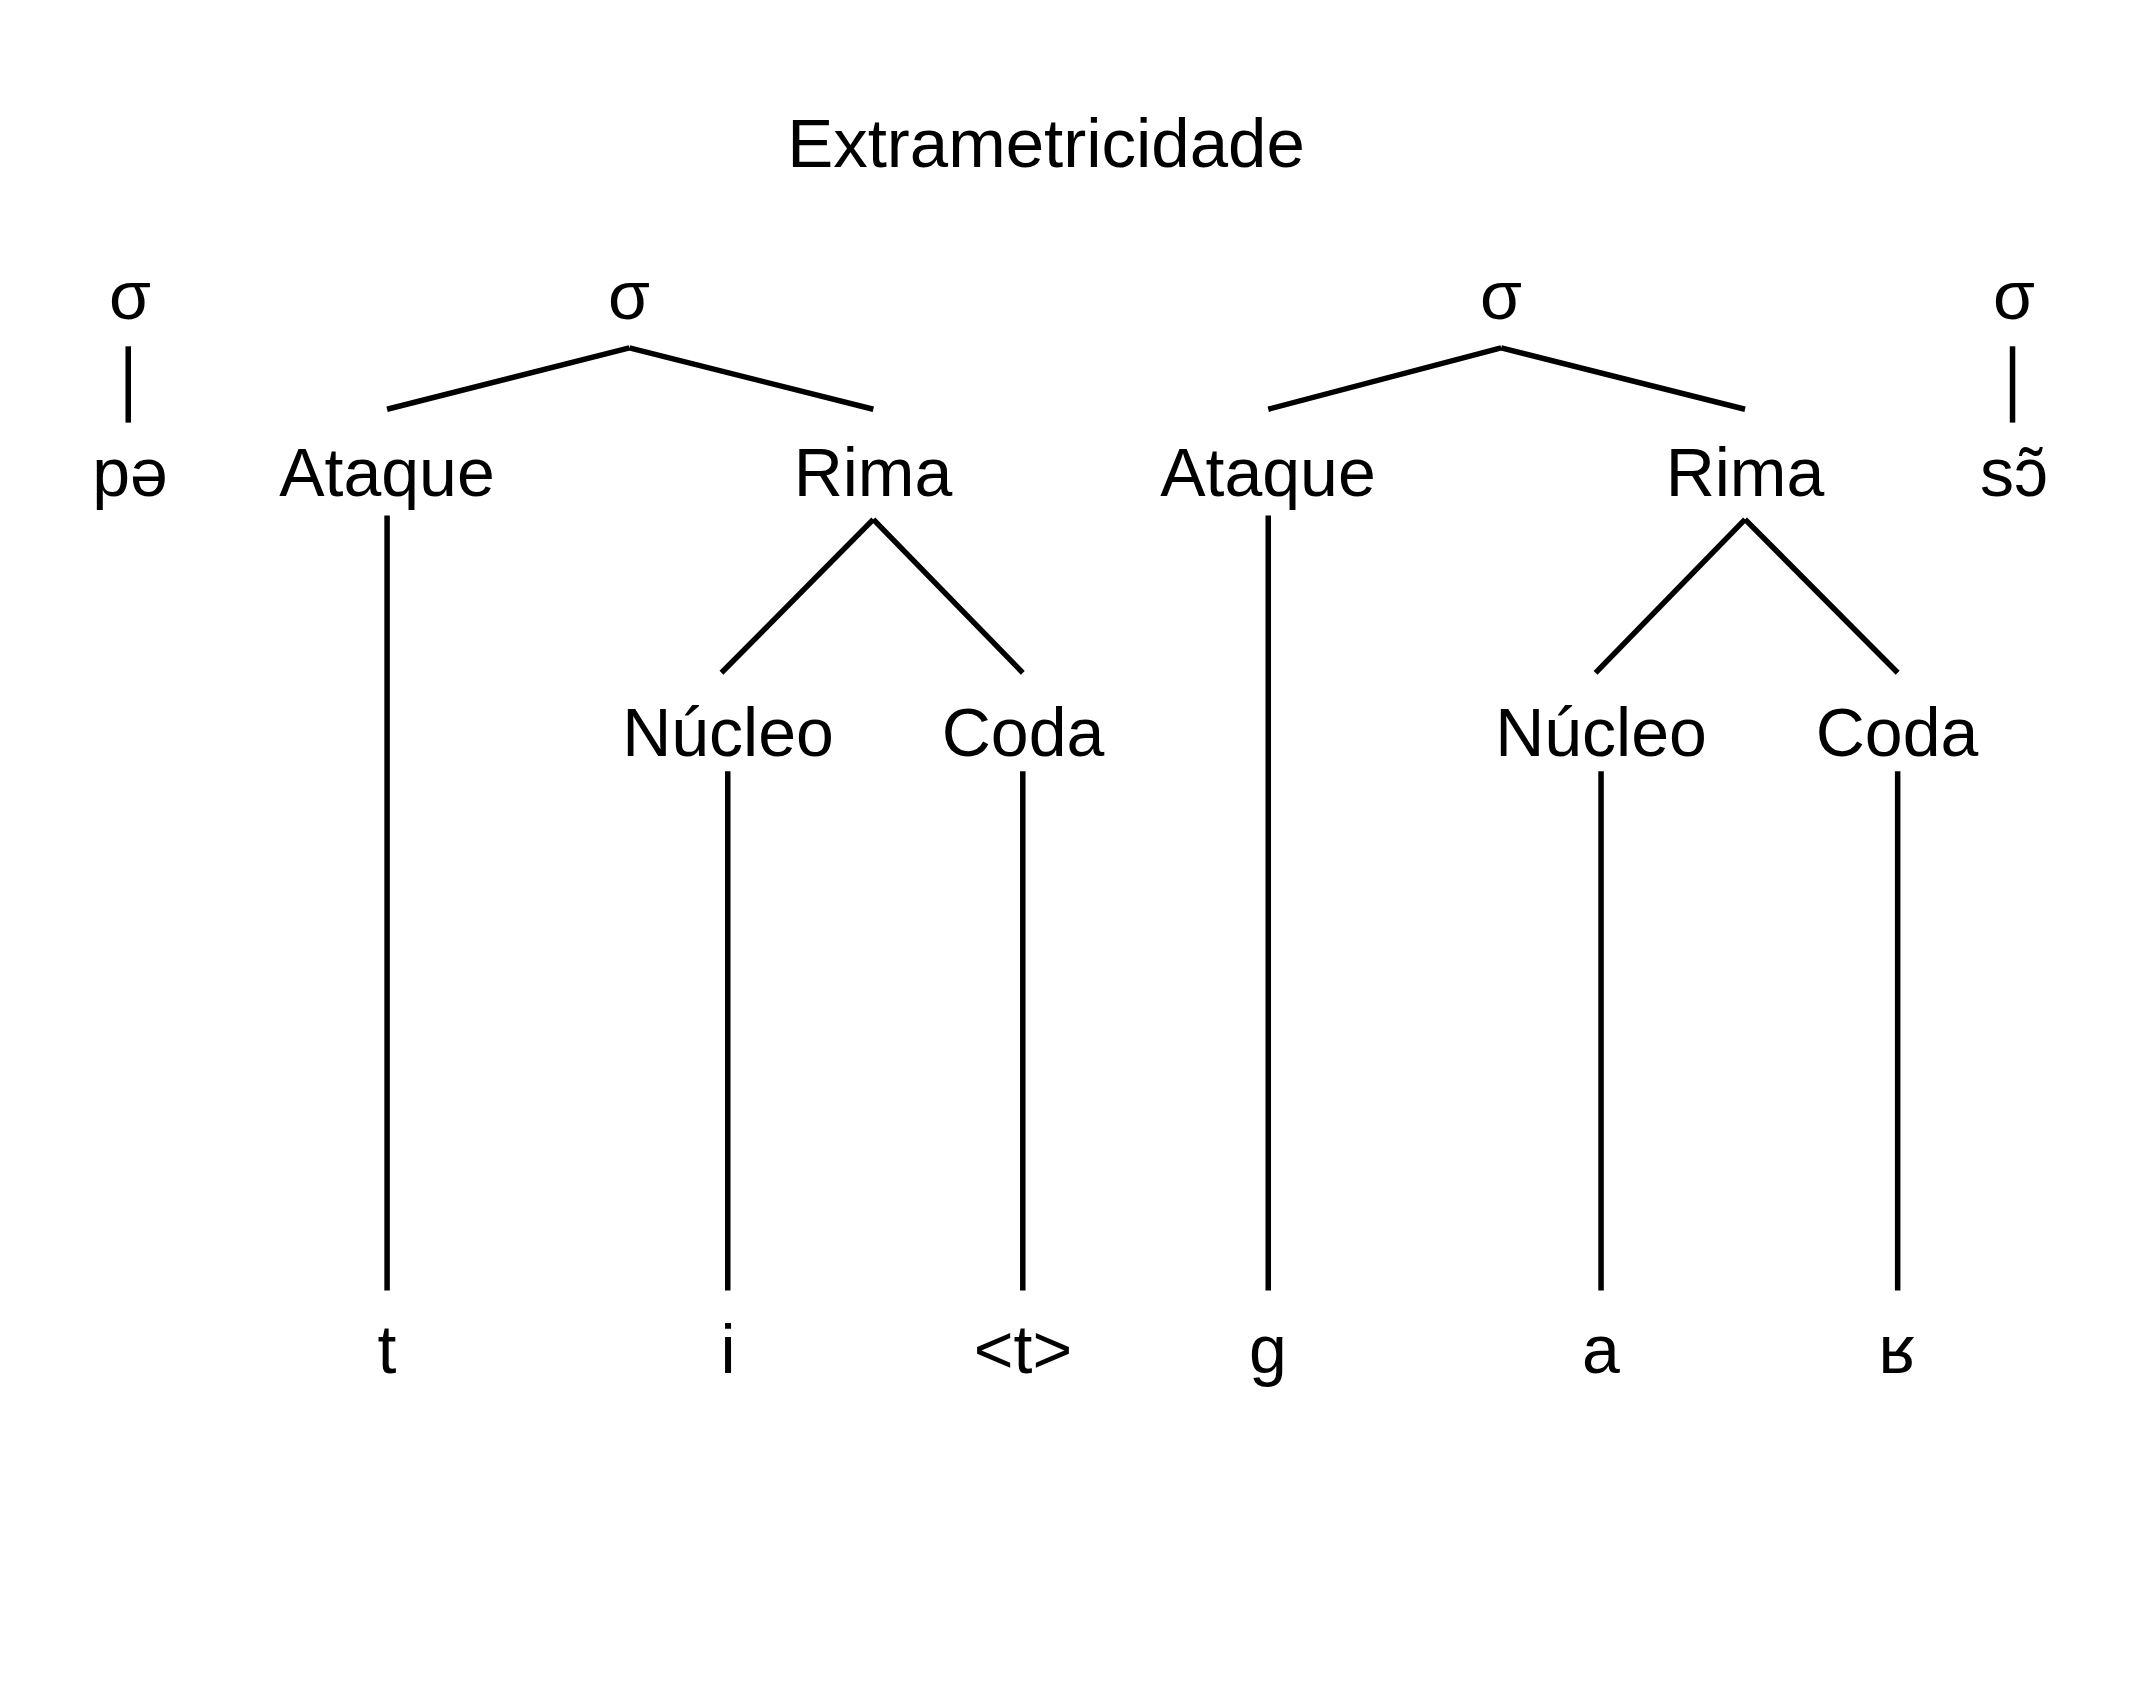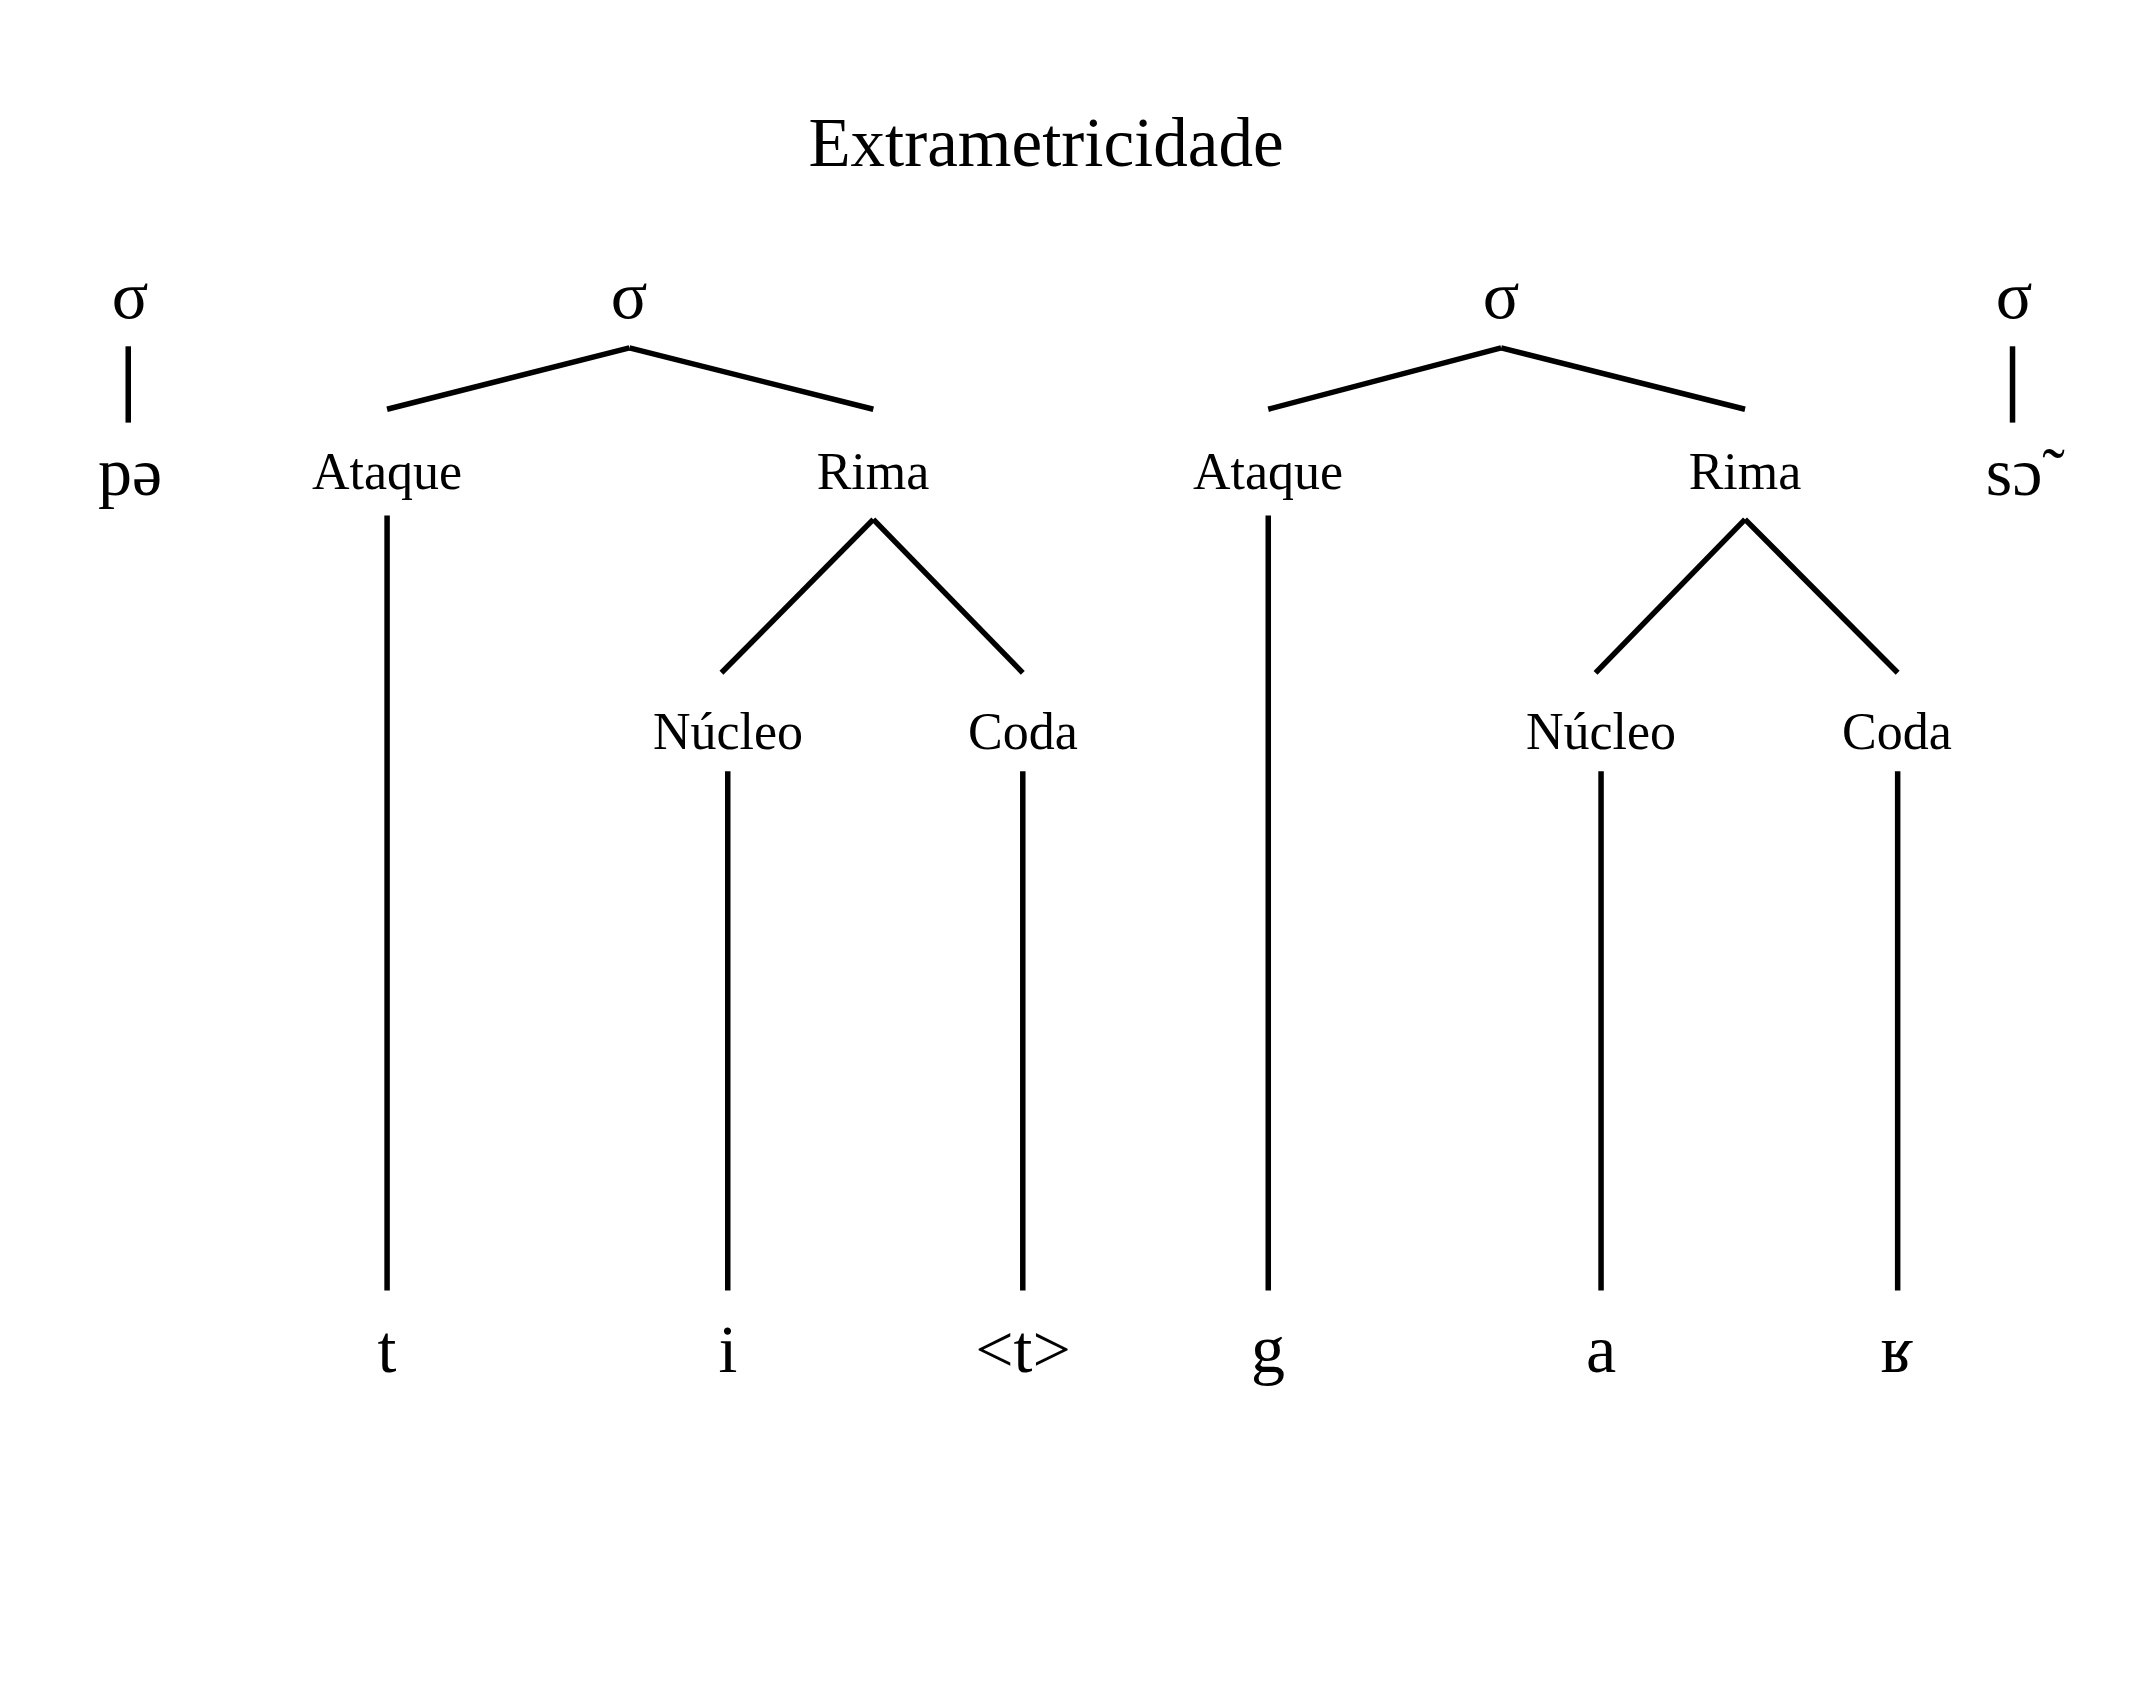--- a/index.html
+++ b/index.html
@@ -24,34 +24,34 @@
     top: 0;
     width: 2151px;
     height: 1702px;
   }
   .node {
     position: absolute;
     transform: translate(-50%, -50%);
     white-space: nowrap;
     line-height: 1;
     text-align: left;
-    font-family: Liberation Serif, serif;
+    font-family: Liberation Sans, sans-serif;
     font-weight: 400;
   }
   .title-text {
     font-size: 69px;
   }
   .caption-text {
     font-size: 69px;
   }
   .sigma-node {
     font-size: 68px;
   }
   .const-node {
-    font-size: 52px;
+    font-size: 68px;
   }
   .seg-node {
     font-size: 68px;
   }
   .extra-node {
     font-size: 68px;
   }
   .phon-node {
     font-size: 68px;
   }

